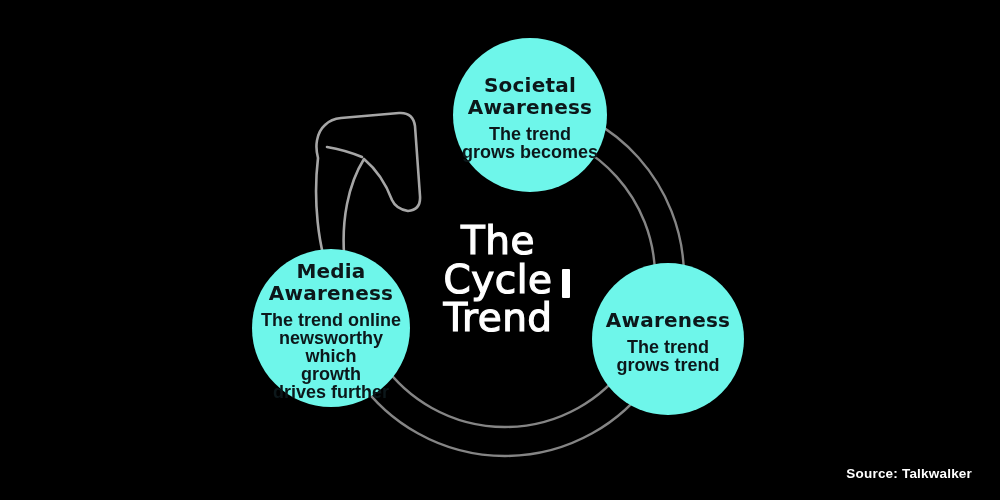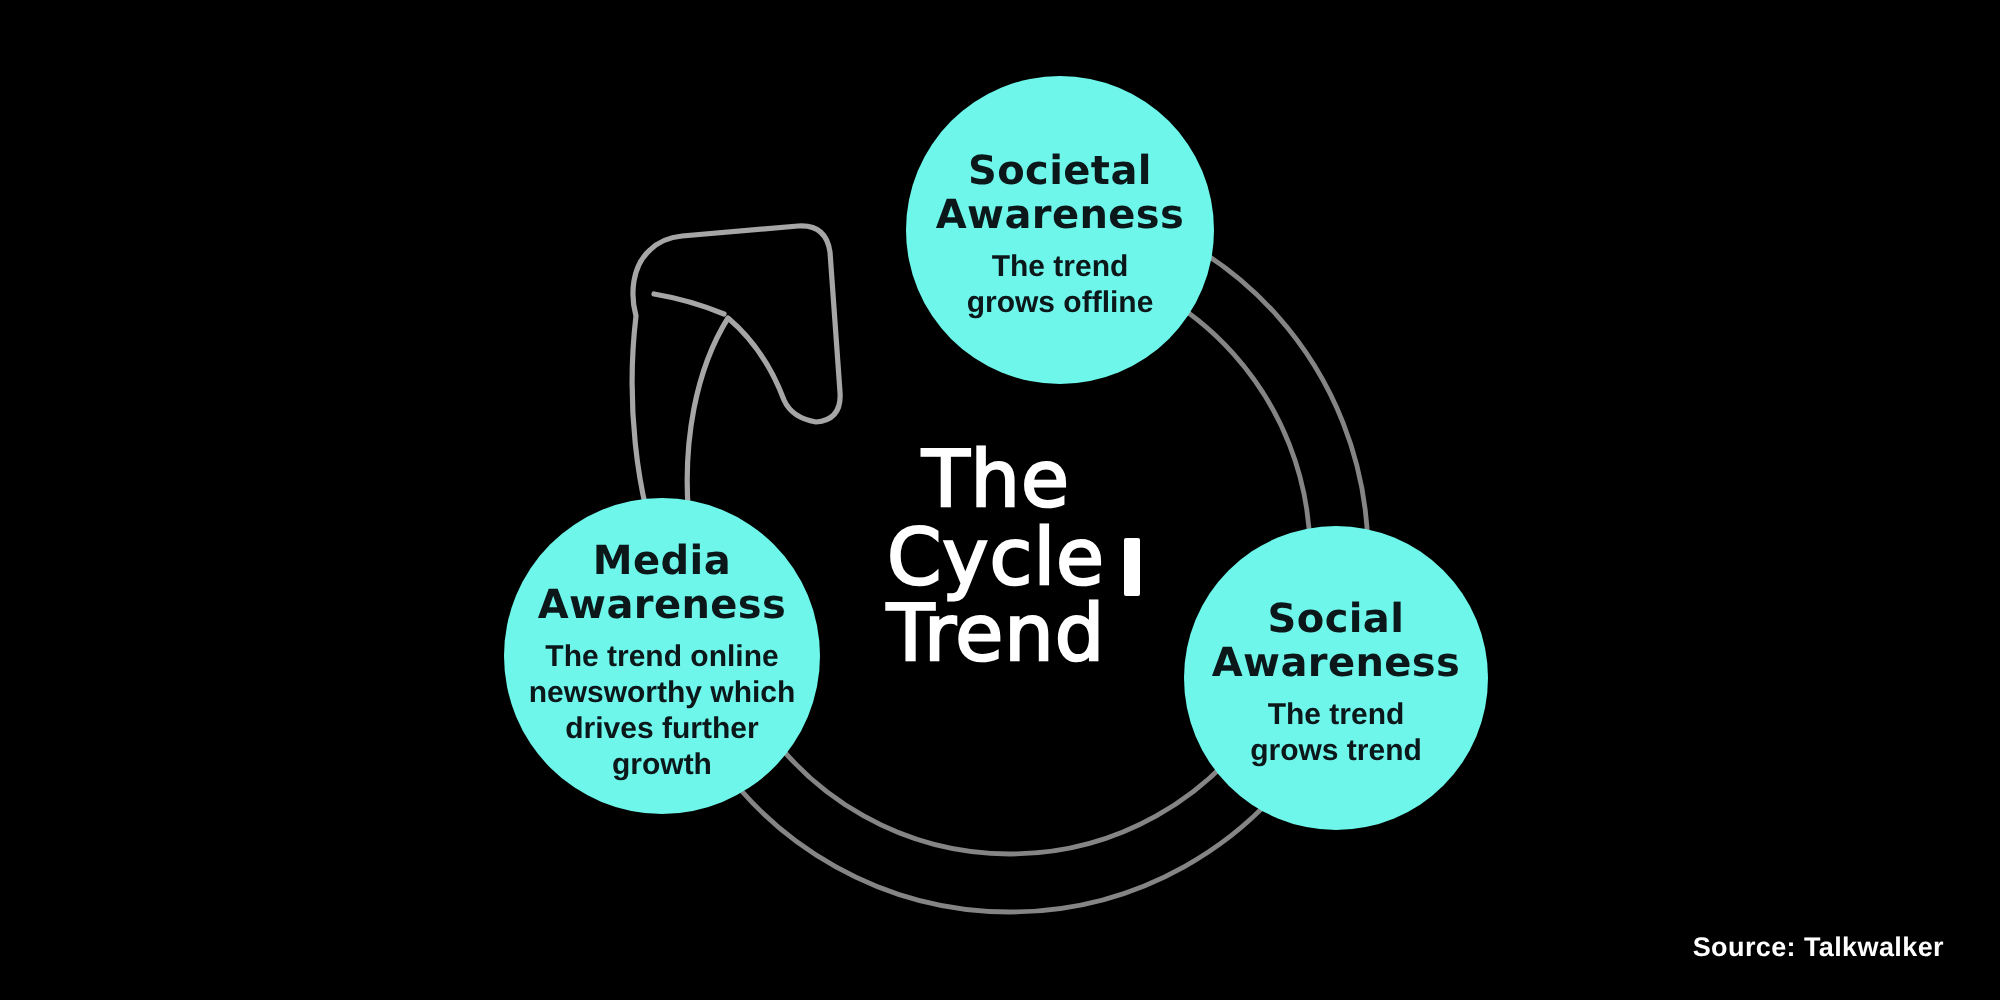--- a/index.html
+++ b/index.html
@@ -33,21 +33,21 @@
   }
   .node-title{
     font-family:"DejaVu Sans",sans-serif;
     font-weight:bold;
     font-size:20px;line-height:22px;
     letter-spacing:0.2px;
   }
   .node-desc{
     font-family:"Liberation Sans",sans-serif;
     font-weight:bold;
-    font-size:15px;line-height:18px;
+    font-size:18px;line-height:18px;
     margin-top:7px;
   }
   .main-title{
     position:absolute;
     left:498px;top:222px;
     transform:translateX(-50%);
     text-align:center;
     color:var(--title-color);
     font-family:"DejaVu Sans",sans-serif;
     font-weight:normal;
@@ -102,40 +102,39 @@
     <path class="arrow" d="M 327,147 Q 345,150 362,157"></path>
   </svg>
 
   <div class="node" style="left:453px;top:38px;width:154px;height:154px;">
     <div class="node-title">
       <div>Societal</div>
       <div>Awareness</div>
     </div>
     <div class="node-desc">
       <div>The trend</div>
-      <div>grows offline</div>
+      <div>grows becomes</div>
     </div>
   </div>
 
   <div class="node" style="left:252px;top:249px;width:158px;height:158px;">
     <div class="node-title">
       <div>Media</div>
       <div>Awareness</div>
     </div>
     <div class="node-desc">
       <div>The trend online</div>
       <div>newsworthy which</div>
+      <div>growth</div>
       <div>drives further</div>
-      <div>growth</div>
     </div>
   </div>
 
   <div class="node" style="left:592px;top:263px;width:152px;height:152px;">
     <div class="node-title">
-      <div>Social</div>
       <div>Awareness</div>
     </div>
     <div class="node-desc">
       <div>The trend</div>
       <div>grows trend</div>
     </div>
   </div>
 
   <div class="main-title">
     <div>The</div>

